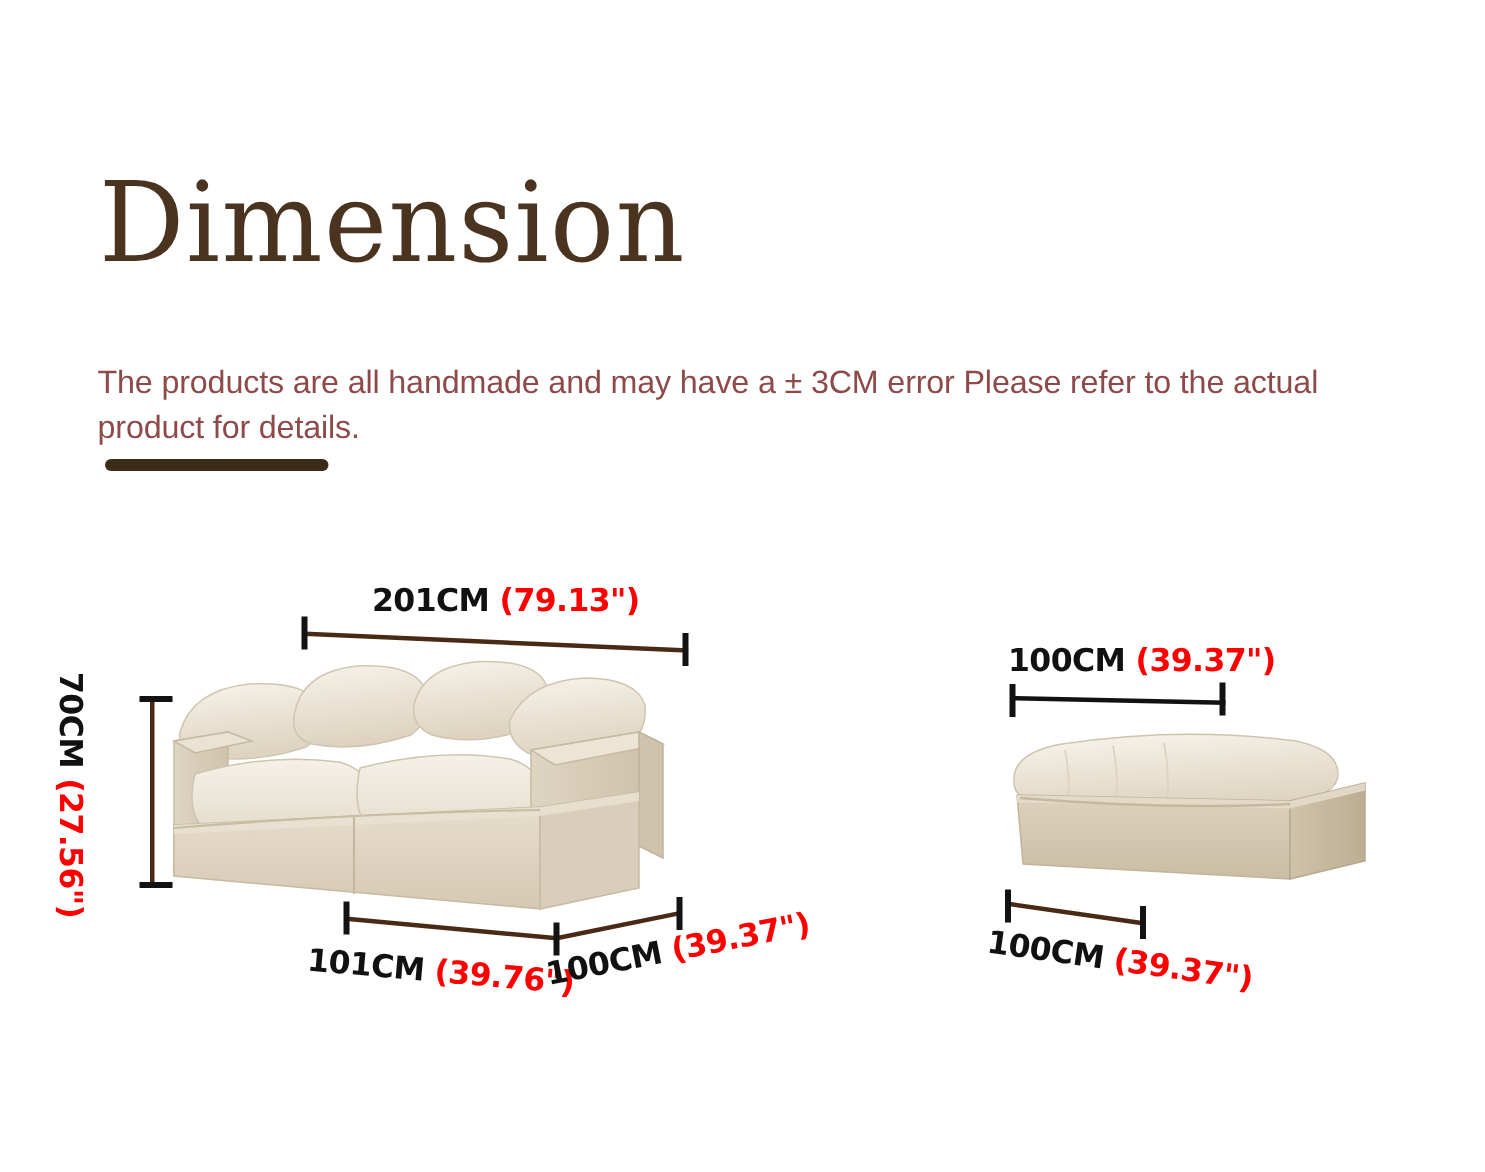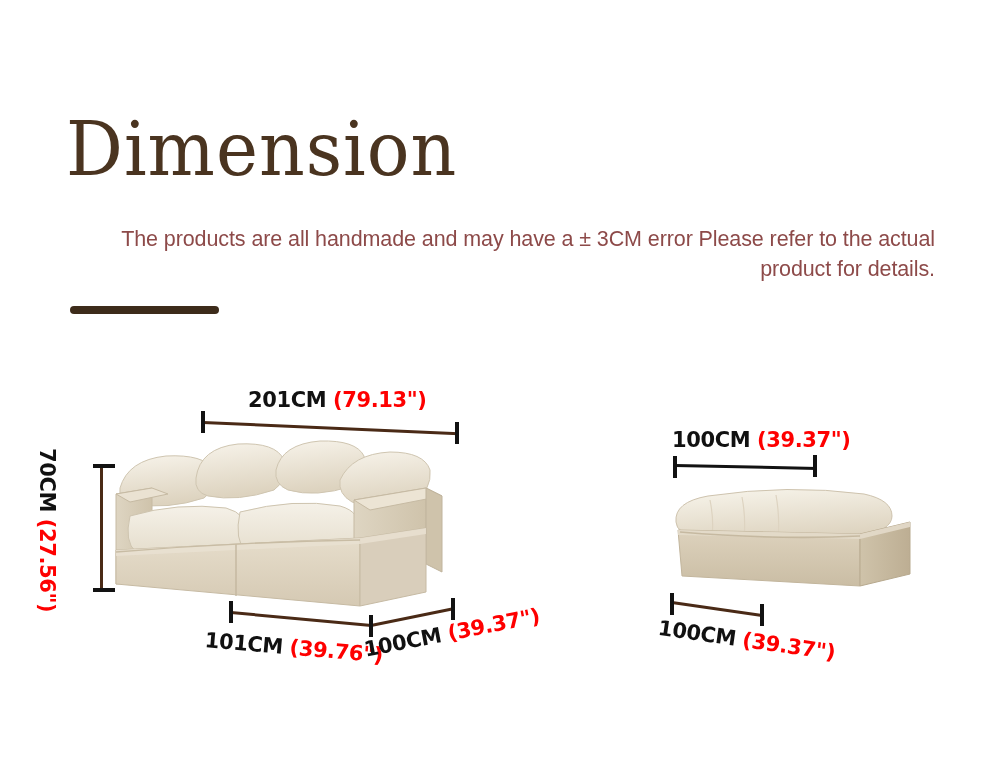--- a/index.html
+++ b/index.html
@@ -9,42 +9,41 @@
   }
   body {
     font-family: "Liberation Sans", sans-serif;
   }
   #page {
     position: relative;
     width: 990px;
     height: 781px;
     background: #ffffff;
     overflow: hidden;
-    text-align: right;
   }
 
   
   #title {
     position: absolute;
     left: 66px;
     top: 106px;
     font-family: "DejaVu Serif", "Liberation Serif", serif;
     font-size: 74px;
     line-height: 86px;
     font-weight: 400;
     color: #4a3420;
     letter-spacing: 1px;
     white-space: nowrap;
     transform: scaleX(0.96);
     transform-origin: left center;
   }
   #subtitle {
     position: absolute;
     left: 65px;
-    top: 224px;
+    top: 240px;
     width: 870px;
     font-size: 21.5px;
     line-height: 30px;
     font-weight: 400;
     color: #8d4a49;
     letter-spacing: -0.1px;
   }
   #accent-rule {
     position: absolute;
     left: 70px;

